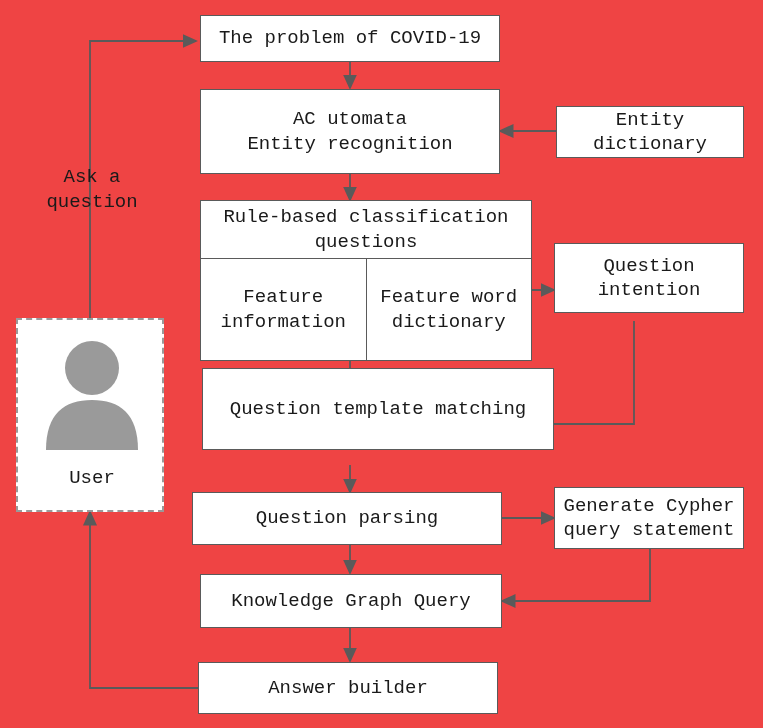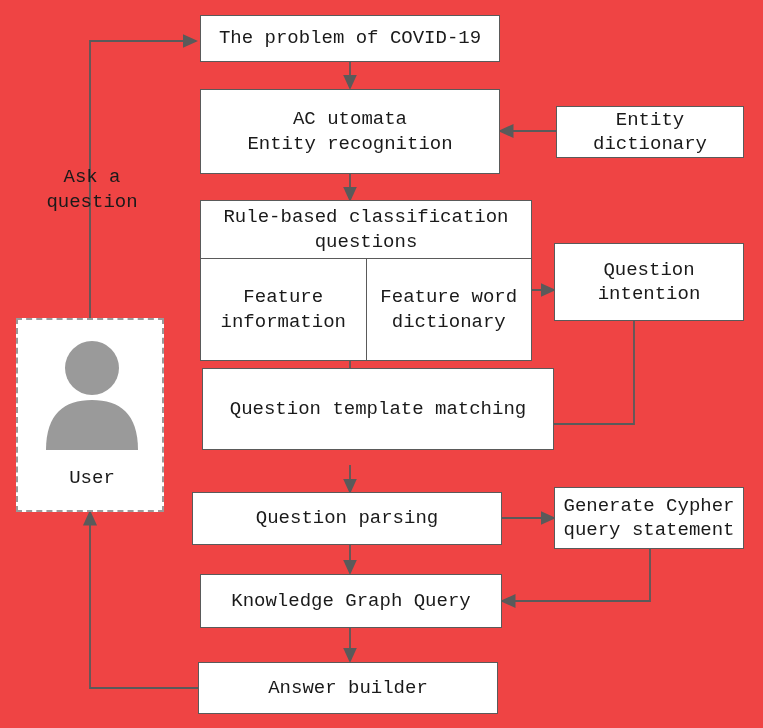--- a/index.html
+++ b/index.html
@@ -158,21 +158,21 @@
     <div class="split-bottom">
       <div class="split-cell left">
         <span>Feature information</span>
       </div>
       <div class="split-cell">
         <span>Feature word dictionary</span>
       </div>
     </div>
   </div>
 
-  <div class="box" style="left:554px; top:243px; width:190px; height:78px;">
+  <div class="box" style="left:554px; top:243px; width:190px; height:70px;">
     <span>Question intention</span>
   </div>
 
   <div class="box" style="left:202px; top:368px; width:352px; height:82px;">
     <span>Question template matching</span>
   </div>
 
   <div class="box" style="left:192px; top:492px; width:310px; height:53px;">
     <span>Question parsing</span>
   </div>

